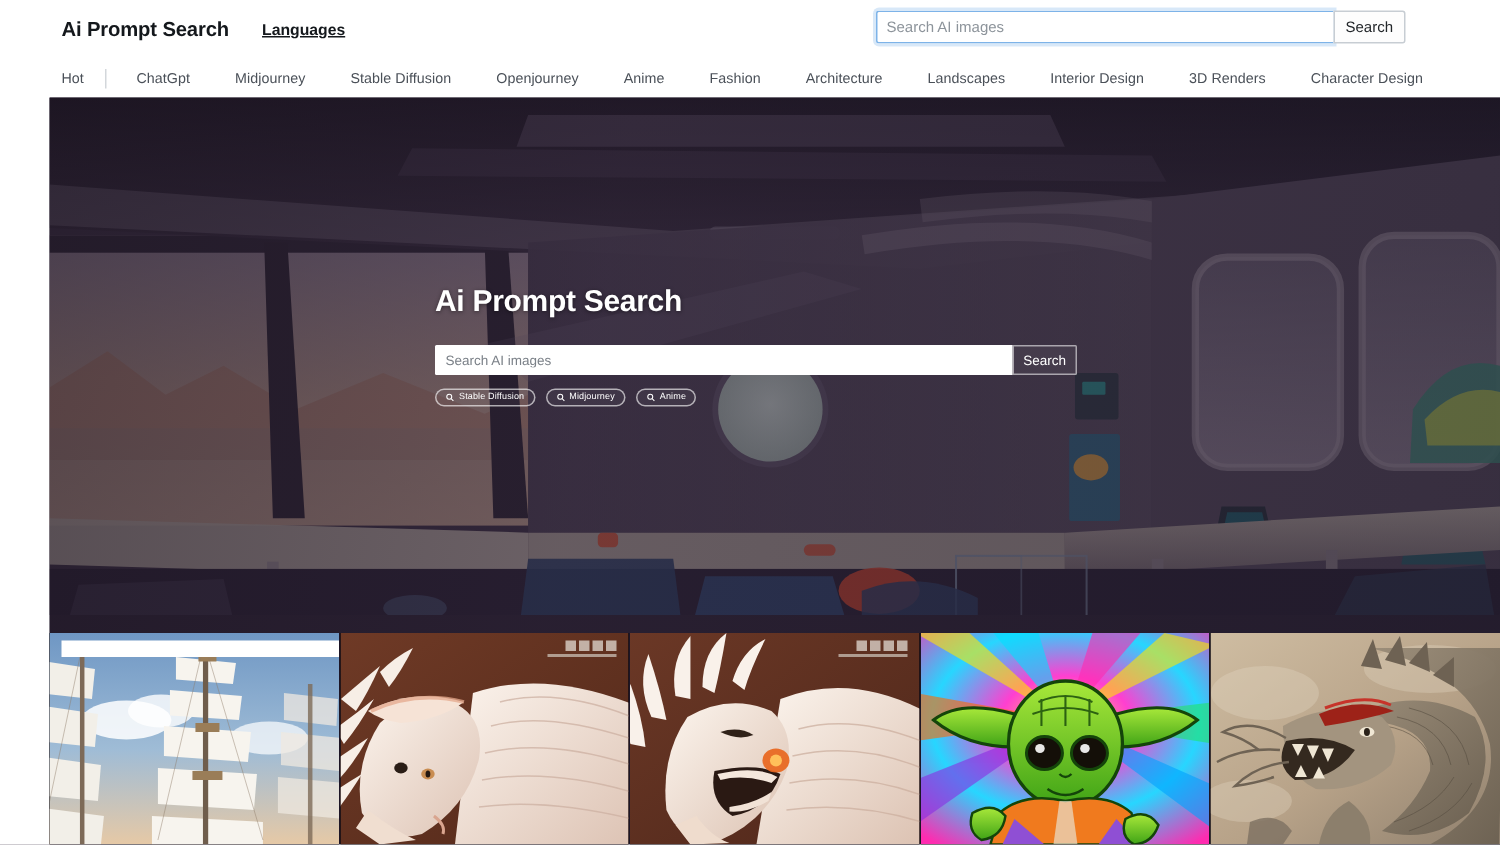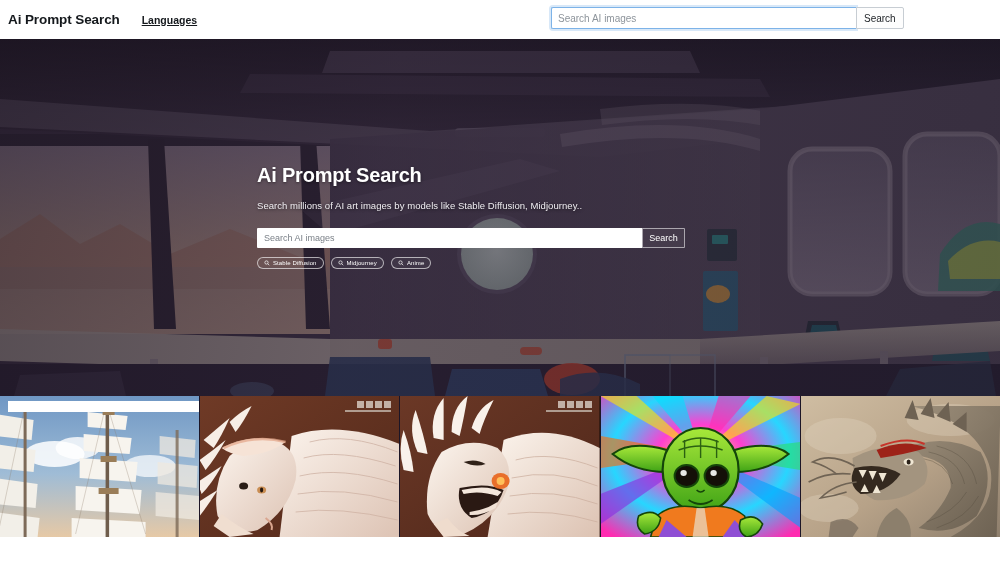--- a/index.html
+++ b/index.html
@@ -3,21 +3,21 @@
 <meta charset="utf-8">
 <style>
   * { box-sizing: border-box; margin: 0; padding: 0; }
   html, body {
     width: 1000px; height: 563px;
     overflow: hidden;
     background: #ffffff;
     font-family: "Liberation Sans", sans-serif;
     -webkit-font-smoothing: antialiased;
   }
-  .page { position: relative; width: 1000px; height: 563px; overflow: hidden; }
+  .page { position: relative; width: 1000px; height: 563px; overflow: hidden; padding-left: 33px; }
 
   
   .topbar {
     position: relative;
     height: 39px;
     background: #ffffff;
     display: flex;
     align-items: center;
     padding: 0 0 0 8px;
   }
@@ -229,20 +229,35 @@
   <div class="topbar">
     <div class="brand">Ai Prompt Search</div>
     <div class="languages">Languages</div>
 
     <div class="topsearch">
       <input class="topsearch-input" type="text" autofocus="" placeholder="Search AI images" style="">
       <button class="topsearch-btn">Search</button>
     </div>
   </div>
 
+  <div class="catnav">
+    <a class="catnav-item first">Hot</a>
+    <div class="catnav-sep"></div>
+    <a class="catnav-item">ChatGpt</a>
+    <a class="catnav-item">Midjourney</a>
+    <a class="catnav-item">Stable Diffusion</a>
+    <a class="catnav-item">Openjourney</a>
+    <a class="catnav-item">Anime</a>
+    <a class="catnav-item">Fashion</a>
+    <a class="catnav-item">Architecture</a>
+    <a class="catnav-item">Landscapes</a>
+    <a class="catnav-item">Interior Design</a>
+    <a class="catnav-item">3D Renders</a>
+    <a class="catnav-item">Character Design</a>
+  </div>
 
   <div class="hero">
     <svg class="hero-art" viewBox="0 0 1000 357" preserveAspectRatio="none">
       <defs>
         <linearGradient id="skyL" x1="0" y1="0" x2="0" y2="1">
           <stop offset="0%" stop-color="#8f7f92"></stop>
           <stop offset="55%" stop-color="#b89a8c"></stop>
           <stop offset="100%" stop-color="#d9b49a"></stop>
         </linearGradient>
         <linearGradient id="ceil" x1="0" y1="0" x2="0" y2="1">
@@ -333,21 +348,20 @@
       <path d="M560 340 Q600 325 640 345 L640 357 L560 357 Z" fill="#2d3f63" opacity="0.85"></path>
       <path d="M900 330 L990 322 L996 357 L886 357 Z" fill="#2e3b52" opacity="0.7"></path>
 
       <path d="M300 170 L520 120 L560 132 L330 196 Z" fill="#7a6f85" opacity="0.22"></path>
     </svg>
 
     <div class="hero-overlay"></div>
 
     <div class="hero-content">
       <div class="hero-title">Ai Prompt Search</div>
-      <div class="hero-sub">Search millions of AI art images by models like Stable Diffusion, Midjourney..</div>
 
       <div class="hero-searchrow">
         <input class="hero-input" type="text" placeholder="Search AI images" style="">
         <button class="hero-btn">Search</button>
       </div>
 
       <div class="hero-chips">
         <span class="chip">
           <svg width="6" height="6" viewBox="0 0 12 12">
             <circle cx="5" cy="5" r="3.3" fill="none" stroke="#fff" stroke-width="1.4"></circle>

